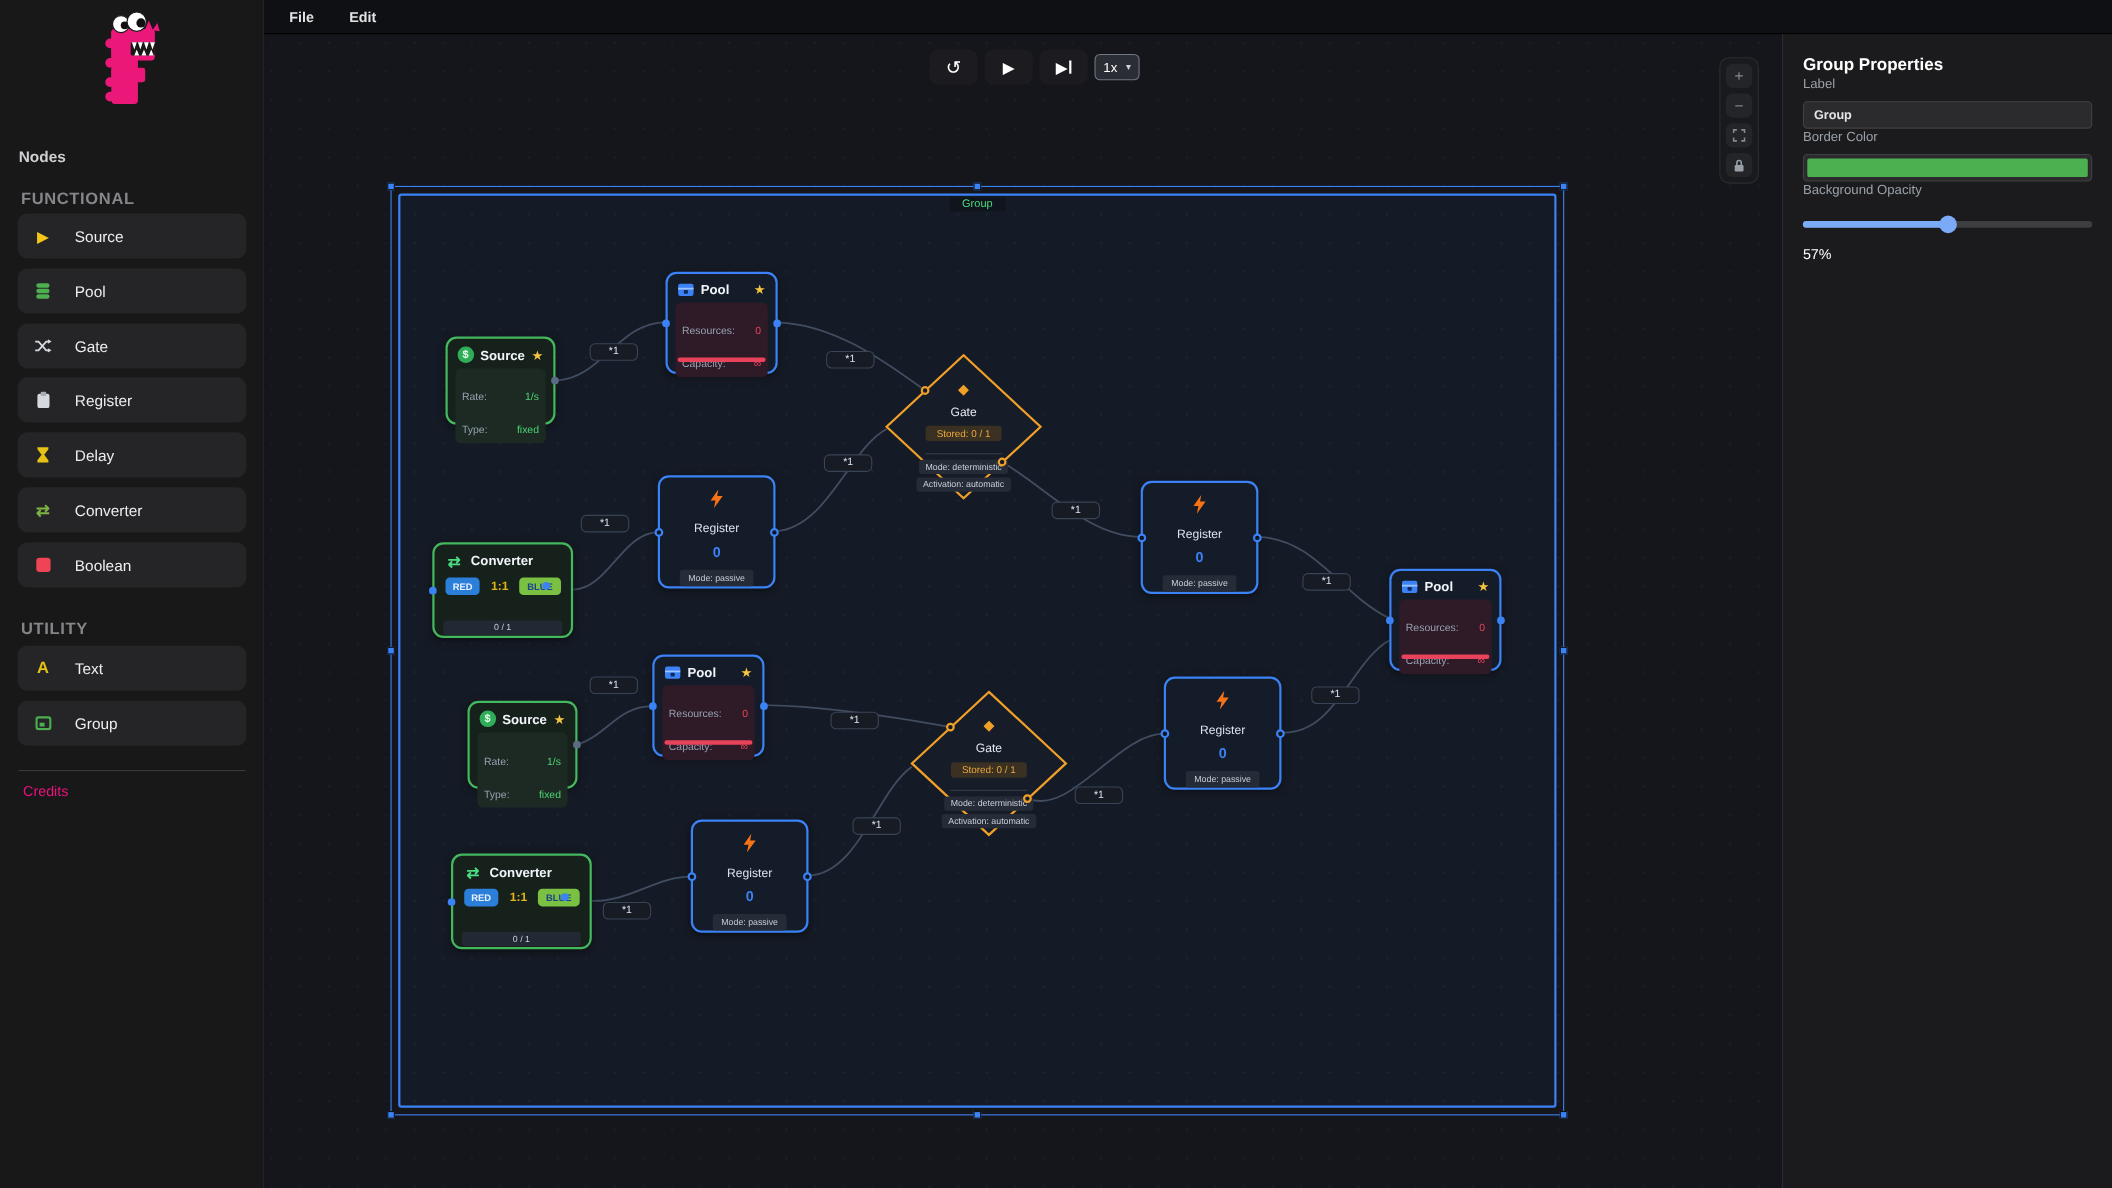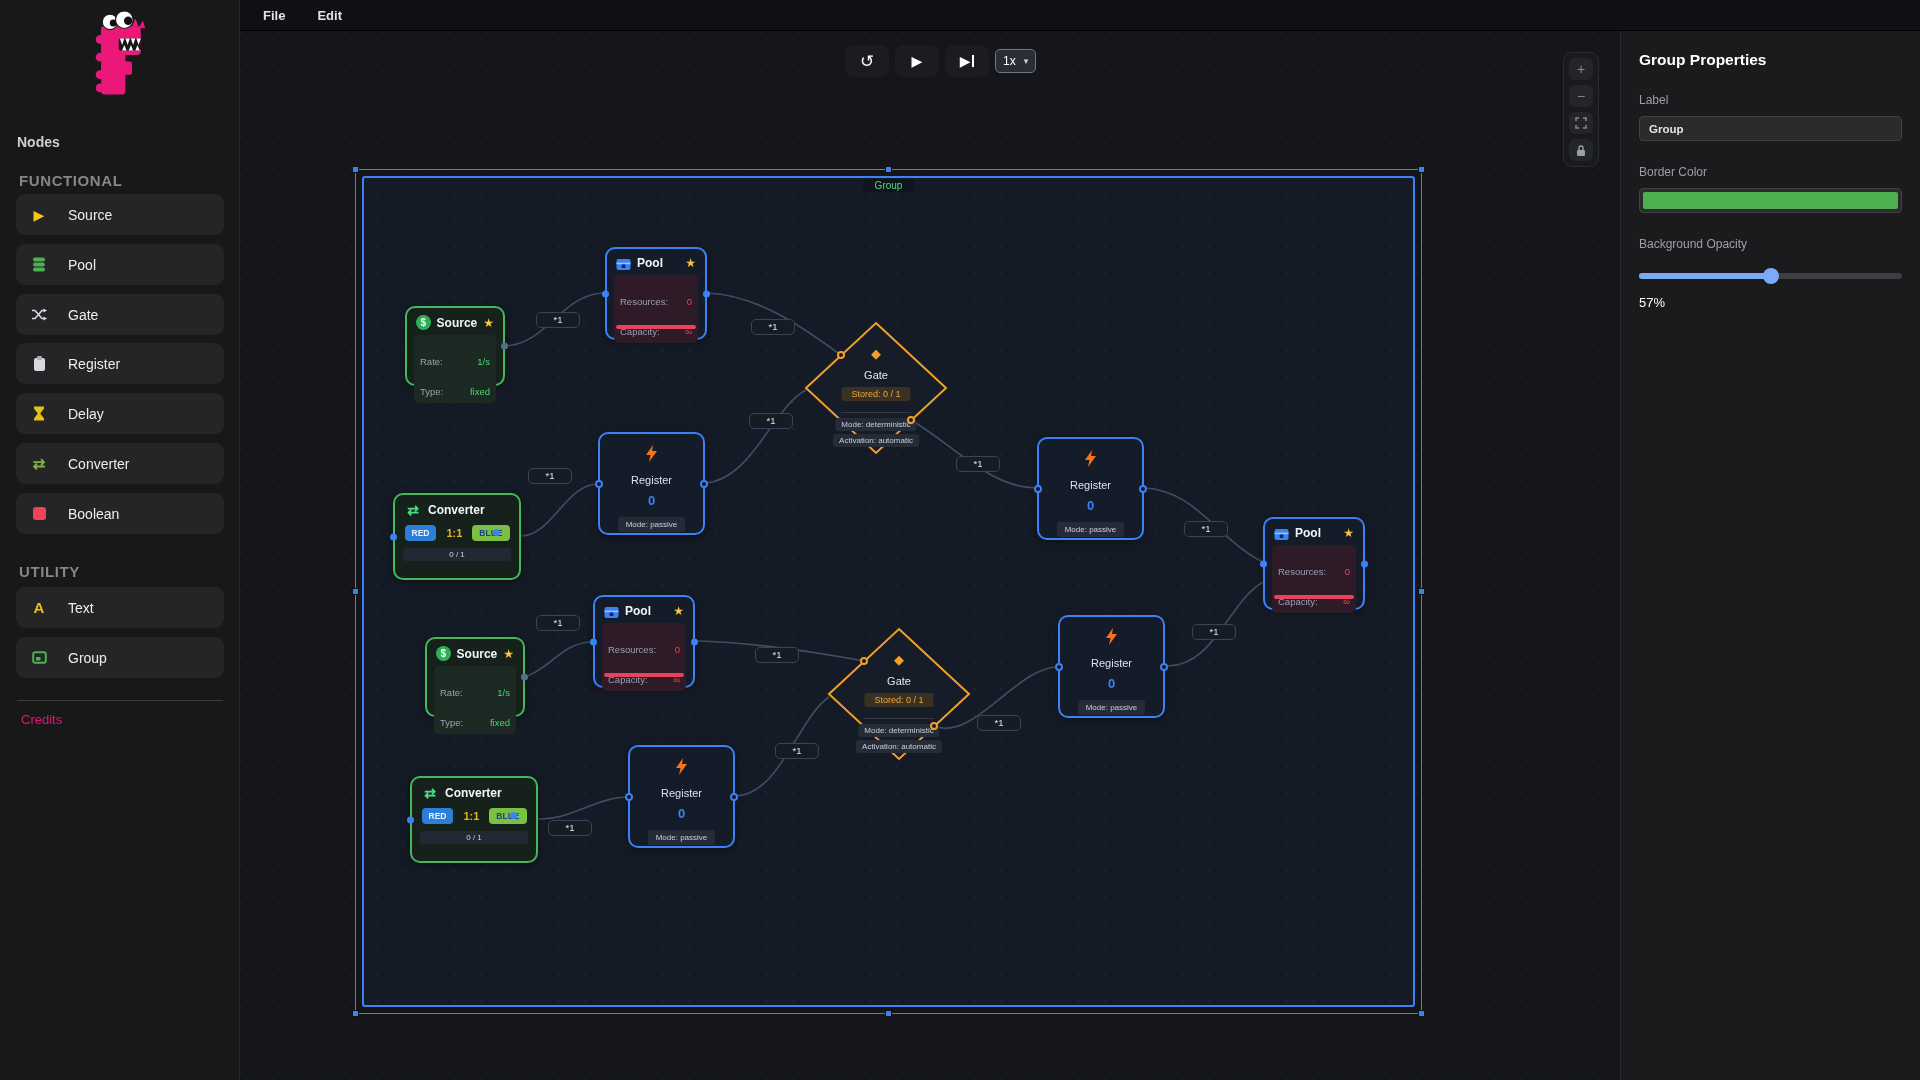--- a/index.html
+++ b/index.html
@@ -70,21 +70,21 @@
   .reg-val { font-size:13px; font-weight:bold; color:#3b82f6; margin-top:7px; }
   .reg-badge { display:inline-block; font-size:8px; color:#c7cfdc; background:#262c37;
     padding:3px 8px; border-radius:3px; margin-top:9px; }
 
   
   .conv-body { display:flex; align-items:center; justify-content:center; gap:10px; margin-top:3px; }
   .c-badge { font-size:8.5px; font-weight:bold; padding:3px 7px; border-radius:4px; }
   .c-red { background:#2b7fd9; color:#eaf2ff; }
   .c-blue { background:#79c043; color:#1d3f8f; }
   .c-ratio { font-size:11px; font-weight:bold; color:#e0b515; }
-  .c-foot { margin:7px 8px 0 8px; background:#222834; border-radius:3px;
+  .c-foot { margin:23px 8px 0 8px; background:#222834; border-radius:3px;
     text-align:center; font-size:8px; color:#ccd4e0; padding:2px 0; }
   .conv-dot { left:98px; top:34px; }
 
   .edge-label { position:absolute; z-index:3; width:44px; height:16px; line-height:14px;
     background:#161b24; border:1px solid #394456; border-radius:5px; text-align:center;
     font-size:9.5px; color:#dbe2ec; }
 
   
   #menubar { position:absolute; left:240px; top:0; width:1680px; height:31px; background:#0f1013;
     border-bottom:1px solid #000; display:flex; align-items:center; gap:32px; padding-left:23px; z-index:10; }
@@ -116,21 +116,21 @@
   .sb-icon { width:18px; display:flex; align-items:center; justify-content:center; font-size:14px; }
   .sb-label { font-size:14px; color:#ededef; }
   .bool-sq { width:13px; height:13px; border-radius:3px; background:#ef4456; }
   .sb-div { position:absolute; left:17px; top:700px; width:206px; height:1px; background:#39393d; }
   .credits { position:absolute; left:21px; top:712px; font-size:13px; color:#e8137d; }
 
   
   #panel { position:absolute; left:1620px; top:31px; width:300px; height:1049px; background:#1b1b1d;
     border-left:1px solid #2c2c2e; padding:20px 18px; z-index:20; }
   .p-title { font-size:15.5px; font-weight:bold; color:#fff; }
-  .p-label { font-size:12px; color:#9aa0a8; margin-top:24px; }
+  .p-label { font-size:12px; color:#9aa0a8; }
   .p-input { margin-top:9px; width:100%; height:25px; background:#2b2b2d; border:1px solid #404043;
     border-radius:4px; color:#e4e4e6; font-size:11.5px; font-weight:bold; padding:0 9px;
     font-family:"Liberation Sans", sans-serif; }
   .p-swatch { margin-top:9px; width:100%; height:25px; background:#2b2b2d; border:1px solid #404043;
     border-radius:4px; padding:3px; }
   .p-swatch-fill { width:100%; height:100%; border-radius:2px; }
   .p-slider { margin-top:22px; position:relative; height:6px; border-radius:3px; background:#3d3e41; }
   .p-slider-fill { position:absolute; left:0; top:0; height:6px; border-radius:3px; background:#7baaf7; }
   .p-slider-handle { position:absolute; top:50%; width:16px; height:16px; border-radius:50%;
     background:#7baaf7; transform:translate(-50%,-50%); }

